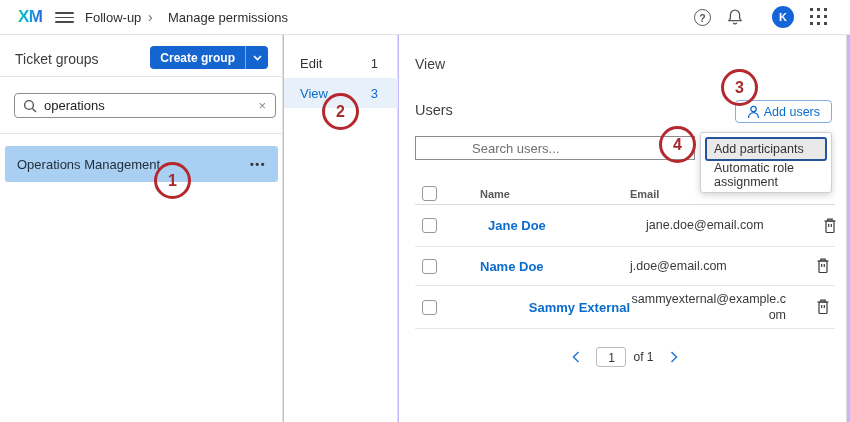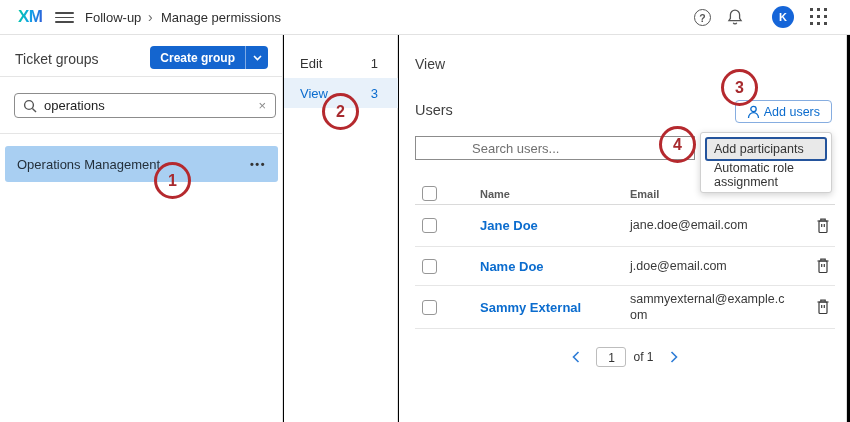--- a/index.html
+++ b/index.html
@@ -1,31 +1,31 @@
 <!DOCTYPE html>
 <html><head>
 <meta charset="utf-8">
 <style>
   * { margin:0; padding:0; box-sizing:border-box; }
   html,body { background:#fff; }
   #app {
     position:relative; width:850px; height:422px; overflow:hidden;
-    background:#000000; font-family:"Liberation Sans", sans-serif; color:#333;
+    background:#c4b5fd; font-family:"Liberation Sans", sans-serif; color:#333;
   }
   
   .topbar { position:absolute; left:0; top:0; width:850px; height:35px; border-bottom:1px solid #e2e2e2; background:#fff; }
   .logo { position:absolute; left:18px; top:7px; font-size:17px; font-weight:800; letter-spacing:-0.5px;
           background:linear-gradient(100deg,#00c9a0 0%,#12a3e8 48%,#2d5bd8 95%);
           -webkit-background-clip:text; background-clip:text; color:transparent; }
   .hamburger { position:absolute; left:55px; top:12px; width:19px; height:11px; cursor:pointer; }
   .hamburger span { display:block; height:1.7px; background:#4a4a4a; margin-bottom:2.9px; border-radius:1px; }
   .crumb { position:absolute; top:0; height:35px; line-height:35px; font-size:13px; color:#2e2e2e; }
   .crumb-section { left:85px; }
   .crumb-sep { left:148px; color:#6b6b6b; font-size:14px; }
-  .crumb-page { left:161px; }
+  .crumb-page { left:168px; }
   .help-icon { position:absolute; left:694px; top:9px; width:17px; height:17px; border:1.4px solid #565656; border-radius:50%;
                font-size:10.5px; color:#565656; display:flex; align-items:center; justify-content:center; font-weight:600; cursor:pointer; }
   .bell { position:absolute; left:726px; top:8px; cursor:pointer; }
   .avatar { position:absolute; left:772px; top:6px; width:22px; height:22px; border-radius:50%; background:#1565d8;
             color:#fff; font-size:11px; font-weight:700; display:flex; align-items:center; justify-content:center; cursor:pointer; }
   .waffle { position:absolute; left:810px; top:8px; width:18px; height:18px; display:grid;
             grid-template-columns:repeat(3,1fr); gap:3px; cursor:pointer; }
   .waffle i { width:3px; height:3px; background:#4a4a4a; }
   
   .left-panel { position:absolute; left:0; top:35px; width:283px; height:387px; border-right:1px solid #e0e0e0; background:#fff; }
@@ -64,21 +64,21 @@
   .user-search input::placeholder { color:#707070; opacity:1; }
   .menu { position:absolute; left:301px; top:97px; width:132px; background:#fff; border:1px solid #d0d0d0; border-radius:3px;
           box-shadow:0 2px 7px rgba(0,0,0,.18); padding:4px; z-index:40; }
   .menu-item1 { height:24px; background:#e9e9e9; border:2px solid #24549c; border-radius:3px; font-size:12.5px; color:#333;
                 display:flex; align-items:center; padding-left:7px; cursor:pointer; }
   .menu-item2 { height:27px; font-size:12.5px; color:#333; display:flex; align-items:center; padding-left:9px; cursor:pointer; }
   .table { position:absolute; left:16px; top:148px; width:420px; }
   .grid { display:grid; grid-template-columns:58px 150px 156px 1fr 24px; align-items:center; padding-left:7px; }
   .thead { height:22px; border-bottom:1px solid #dadada; font-size:11px; font-weight:700; color:#5a5a5a; }
   .trow { border-bottom:1px solid #e6e6e6; }
-  .r1 { height:42px; } .r2 { height:39px; } .r3 { height:43px; }
+  .r1 { height:42px;gap:8px; } .r2 { height:39px; } .r3 { height:43px;text-align:right; }
   .cb { width:15px; height:15px; border:1px solid #979797; border-radius:3px; background:#fff; cursor:pointer; }
   .uname { font-size:13px; font-weight:600; color:#0b6cce; cursor:pointer; }
   .uemail { font-size:12.5px; color:#3a3a3a; word-break:break-all; line-height:1.3; }
   .trash { cursor:pointer; display:flex; align-items:center; justify-content:center; }
   .pagination { position:absolute; left:16px; top:312px; width:420px; height:20px; display:flex; align-items:center; justify-content:center; }
   .pg-chevron { color:#2e7cd6; cursor:pointer; display:flex; align-items:center; }
   .pg-box { width:30px; height:20px; border:1px solid #bdbdbd; border-radius:3px; margin:0 7px 0 16px; }
   .pg-box input { width:100%; height:100%; border:none; outline:none; text-align:center; font-size:12px; color:#333; font-family:inherit; background:transparent; }
   .pg-of { font-size:12px; color:#333; margin-right:16px; }
   

